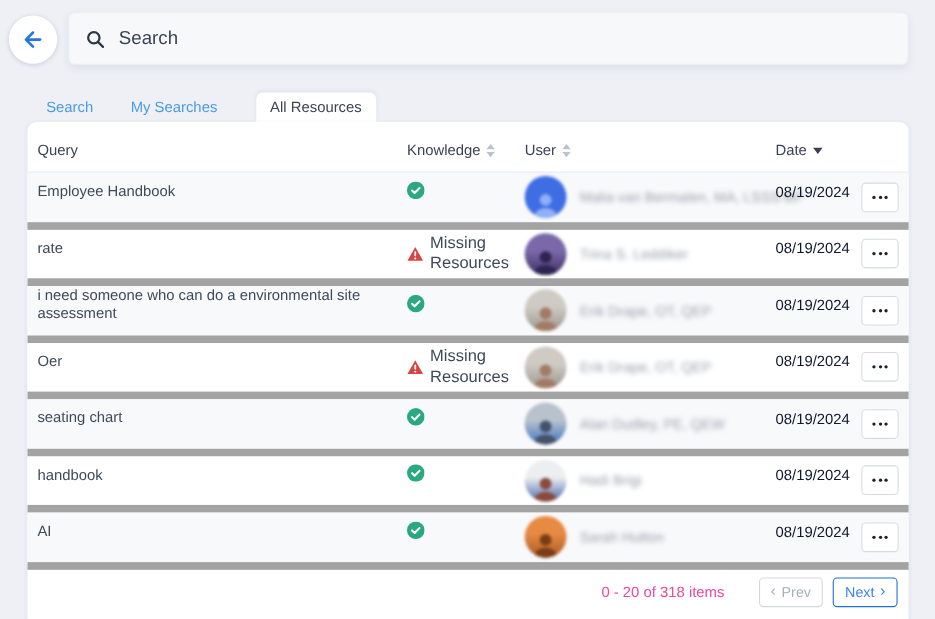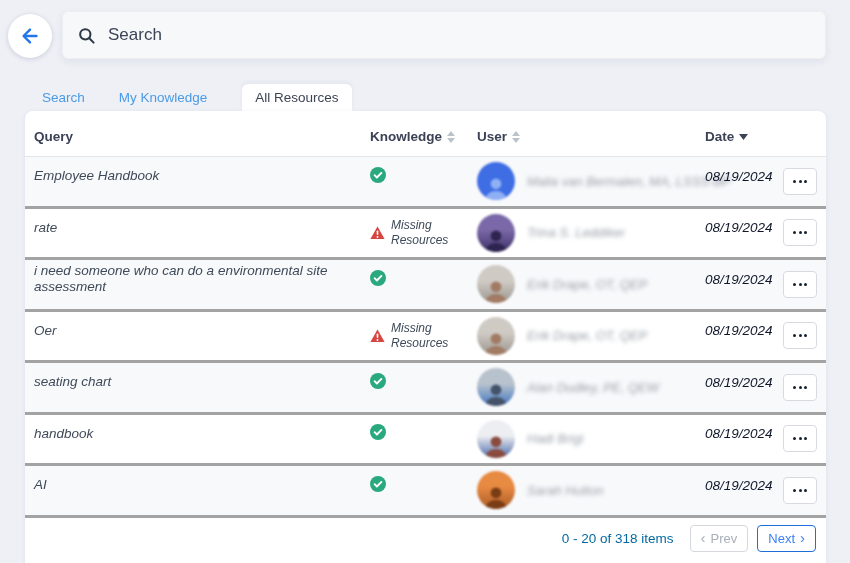--- a/index.html
+++ b/index.html
@@ -69,38 +69,37 @@
     display: grid;
     grid-template-columns: 336px 107px 228px 78px 1fr;
     align-items: center;
     padding: 0 10px 0 9px;
   }
   .thead {
     height: 47px;
     border-bottom: 1px solid #e2e5ea;
   }
   .th {
-    font-size: 13.5px; font-weight: 700; color: #3b4256;
+    font-size: 13.5px; font-weight: 400; color: #3b4256;
     display: flex; align-items: center; gap: 5px;
     position: relative; top: 3px;
     cursor: pointer;
   }
   .row {
     height: 51.5px;
-    border-bottom: 3px solid #a3a3a3;
+    border-bottom: 7px solid #a3a3a3;
     font-size: 13.5px;
     background: #ffffff;
-    font-style: italic;
   }
   .row.alt { background: #f8f9fb; }
   .cell-query { color: #3f4a59; position: relative; top: -5px; padding-right: 14px; line-height: 1.25; }
   .cell-date  { color: #0f172a; position: relative; top: -5px; }
   .k-ok { position: relative; top: -5px; display: inline-flex; }
   .k-missing { display: flex; align-items: center; gap: 6px; }
-  .k-missing .lbl { font-size: 12px; color: #3e4a59; line-height: 1.25; width: 72px; }
+  .k-missing .lbl { font-size: 15px; color: #3e4a59; line-height: 1.25; width: 72px; }
 
   .cell-user { display: flex; align-items: center; gap: 12px; }
   .avatar {
     width: 38px; height: 38px; border-radius: 50%;
     position: relative; overflow: hidden; flex: none;
     filter: blur(1.3px);
     display: flex; align-items: flex-end; justify-content: center;
   }
   .avatar svg { width: 30px; height: 30px; margin-bottom: -3px; }
   .user-name {
@@ -119,21 +118,21 @@
     cursor: pointer;
   }
   .dots-btn i { width: 3px; height: 3px; border-radius: 50%; background: #16202e; display: block; }
 
   
   .pager {
     height: 46px;
     display: flex; align-items: center; justify-content: flex-end;
     gap: 9px; padding: 0 10px 4px 0;
   }
-  .pager-summary { font-size: 13.5px; color: #0369a1; margin-right: 7px; }
+  .pager-summary { font-size: 13.5px; color: #ec4899; margin-right: 22px; }
   .pg-btn {
     height: 27px; border-radius: 4px; background: #fff;
     display: flex; align-items: center; gap: 5px;
     font-family: "Liberation Sans", sans-serif;
     font-size: 13px; padding: 0 10px; cursor: pointer;
   }
   .pg-prev { border: 1px solid #d4d8dd; color: #a9b0ba; }
   .pg-next { border: 1px solid #1f6fd9; color: #3b82f6; }
   .chev { font-size: 15px; line-height: 1; position: relative; top: -1px; }
 
@@ -157,21 +156,21 @@
     <svg width="19" height="19" viewBox="0 0 24 24" fill="none" stroke="#2f3847" stroke-width="2.6" stroke-linecap="round">
       <circle cx="10.5" cy="10.5" r="6.5"></circle>
         <path d="M15.5 15.5L21 21"></path>
     </svg>
   </span>
   <input type="text" placeholder="Search" style="">
 </div>
 
 <div class="tabs">
   <div class="tab">Search</div>
-  <div class="tab">My Knowledge</div>
+  <div class="tab">My Searches</div>
   <div class="tab active">All Resources</div>
 </div>
 
 <div class="panel">
 
   <div class="grid-row thead">
     <div class="th">
       <span>Query</span>
     </div>
     <div class="th">

